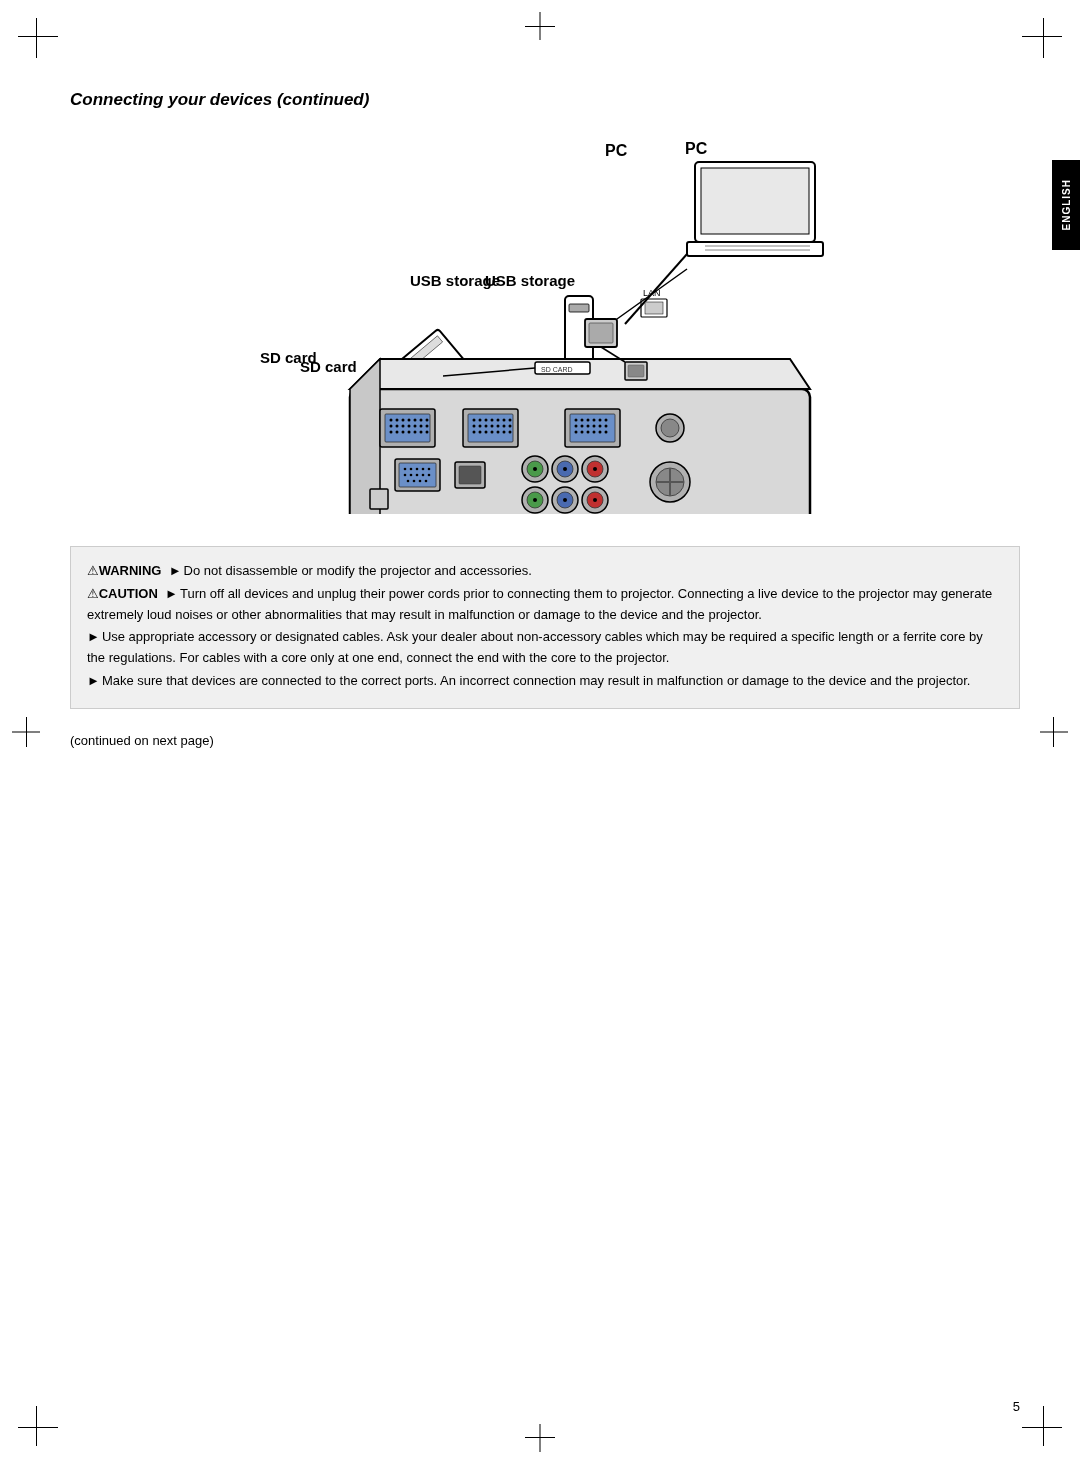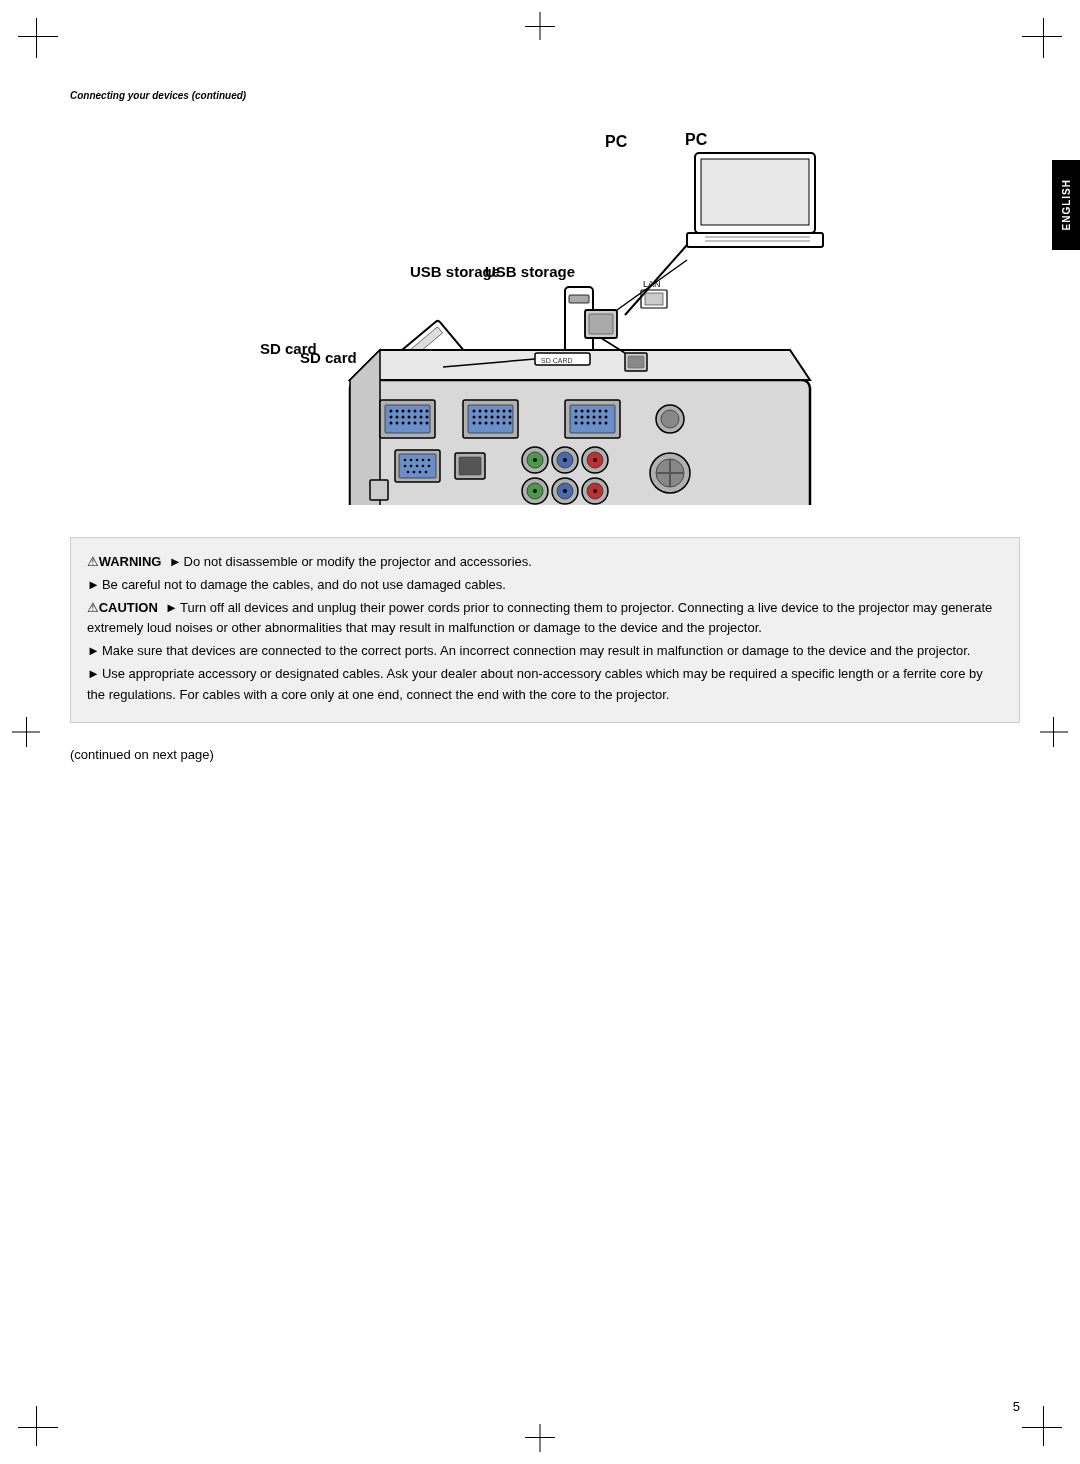--- a/index.html
+++ b/index.html
@@ -61,21 +61,21 @@
     
     .content {
       position: absolute;
       top: 90px;
       left: 70px;
       right: 60px;
       bottom: 90px;
     }
 
     .section-title {
-      font-size: 10px;
+      font-size: 17px;
       font-weight: bold;
       font-style: italic;
       margin-bottom: 14px;
     }
 
     .intro-text {
       font-size: 14px;
       line-height: 1.5;
       margin-bottom: 24px;
     }
@@ -356,30 +356,27 @@
       <div style="position:absolute; top:148px; left:215px; font-weight:bold; font-size:15px;">USB storage</div>
       <div style="position:absolute; top:225px; left:65px; font-weight:bold; font-size:15px;">SD card</div>
     </div>
   </div>
 
   <div class="warning-box">
     <p>
       <span class="warn-triangle">⚠</span><span class="warn-label">WARNING</span>&nbsp;&nbsp;<span class="arrow-bullet">►</span><span>Do not disassemble or modify the projector and accessories.</span>
     </p>
     <p>
-      <span class="arrow-bullet">►</span><span>Be careful not to damage the cables, and do not use damaged cables.</span>
+      <span class="warn-triangle">⚠</span><span class="warn-label">CAUTION</span>&nbsp;&nbsp;<span class="arrow-bullet">►</span><span>Turn off all devices and unplug their power cords prior to connecting them to projector. Connecting a live device to the projector may generate extremely loud noises or other abnormalities that may result in malfunction or damage to the device and the projector.</span>
     </p>
     <p>
-      <span class="warn-triangle">⚠</span><span class="warn-label">CAUTION</span>&nbsp;&nbsp;<span class="arrow-bullet">►</span><span>Turn off all devices and unplug their power cords prior to connecting them to projector. Connecting a live device to the projector may generate extremely loud noises or other abnormalities that may result in malfunction or damage to the device and the projector.</span>
+      <span class="arrow-bullet">►</span><span>Use appropriate accessory or designated cables. Ask your dealer about non-accessory cables which may be required a specific length or a ferrite core by the regulations. For cables with a core only at one end, connect the end with the core to the projector.</span>
     </p>
     <p>
       <span class="arrow-bullet">►</span><span>Make sure that devices are connected to the correct ports. An incorrect connection may result in malfunction or damage to the device and the projector.</span>
     </p>
-    <p>
-      <span class="arrow-bullet">►</span><span>Use appropriate accessory or designated cables. Ask your dealer about non-accessory cables which may be required a specific length or a ferrite core by the regulations. For cables with a core only at one end, connect the end with the core to the projector.</span>
-    </p>
   </div>
 
   <p class="continued-text">(continued on next page)</p>
 
 </div>
 
 <div class="page-number">5</div>
 
 </body></html>

